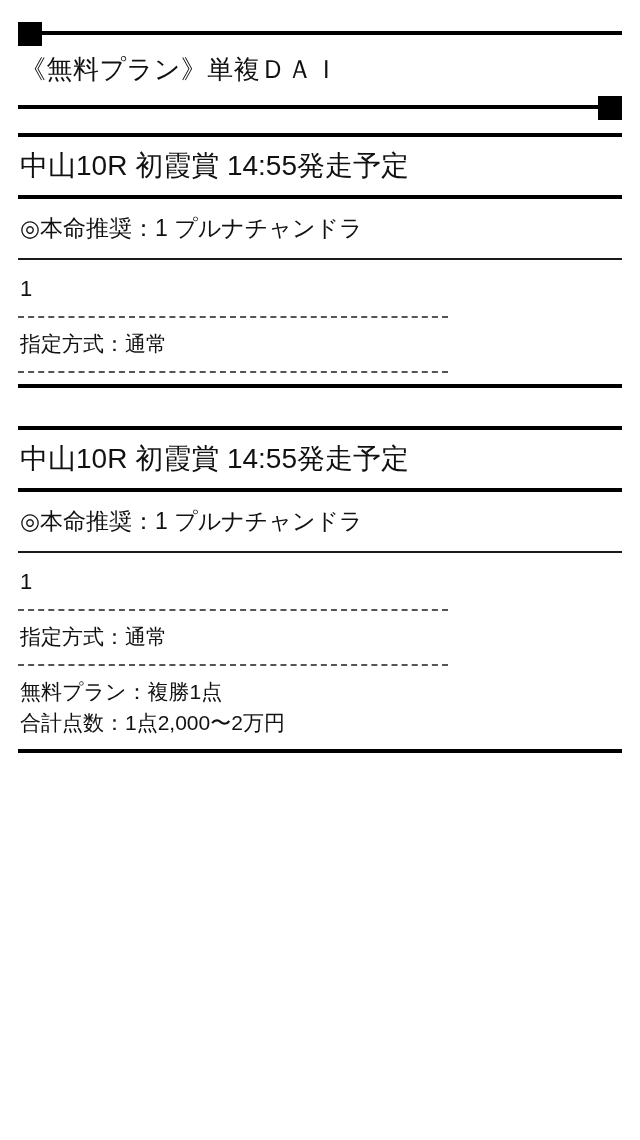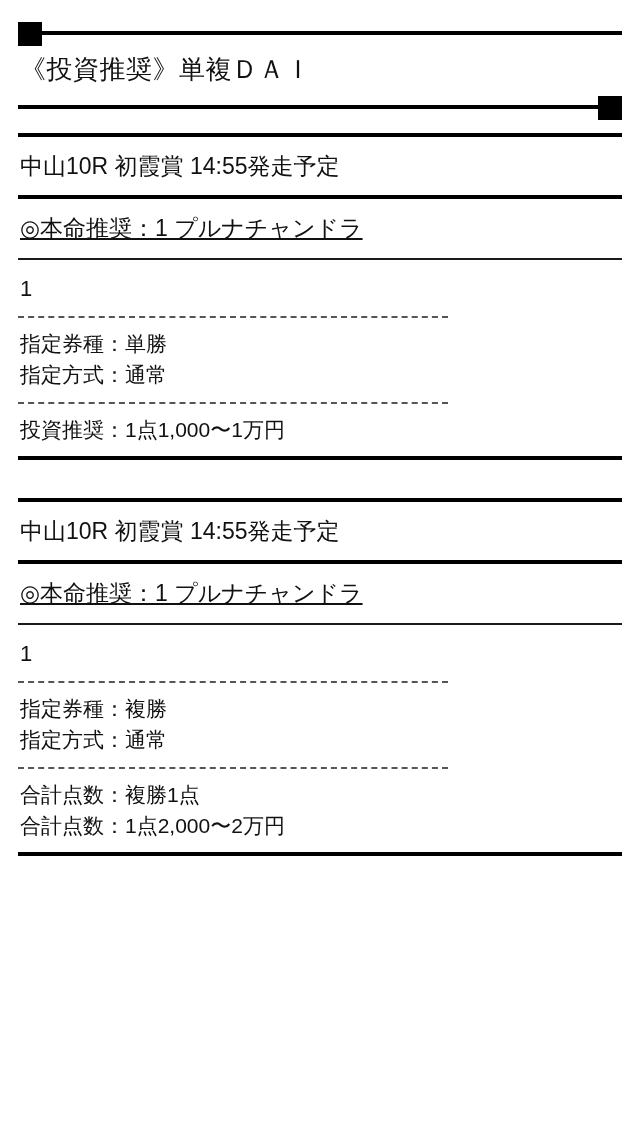--- a/index.html
+++ b/index.html
@@ -85,31 +85,30 @@
   }
   .rule-dashed {
     height: 0;
     border-top: 2px dashed #555;
     margin: 12px 0 10px 0;
     width: 430px;
   }
 
   
   .race-line {
-    font-size: 23px;
+    font-size: 28px;
     line-height: 32px;
     padding: 2px 0 2px 2px;
     white-space: nowrap;
   }
   .pick-line {
     font-size: 23px;
     line-height: 32px;
     padding: 2px 0 2px 2px;
     white-space: nowrap;
-    text-decoration: underline;
   }
   .horse-no {
     font-size: 22px;
     line-height: 30px;
     padding: 2px 0 0 2px;
   }
   .detail-line {
     font-size: 21px;
     line-height: 31px;
     padding-left: 2px;
@@ -120,55 +119,52 @@
 </head>
 <body>
 
 <div class="page">
 
   <div class="header-rule-top">
     <div class="bar"></div>
     <div class="sq"></div>
   </div>
 
-  <div class="plan-title">《投資推奨》単複ＤＡＩ</div>
+  <div class="plan-title">《無料プラン》単複ＤＡＩ</div>
 
   <div class="header-rule-bot">
     <div class="bar"></div>
     <div class="sq"></div>
   </div>
 
   <div class="rule-thick"></div>
 
   <div>
     <div class="race-line">中山10R 初霞賞 14:55発走予定</div>
     <div class="rule-thick"></div>
     <div class="pick-line">◎本命推奨：1 プルナチャンドラ</div>
     <div class="rule-thin"></div>
     <div class="horse-no">1</div>
     <div class="rule-dashed"></div>
-    <div class="detail-line">指定券種：単勝</div>
     <div class="detail-line">指定方式：通常</div>
     <div class="rule-dashed"></div>
-    <div class="detail-line">投資推奨：1点1,000〜1万円</div>
   </div>
 
   <div class="rule-thick"></div>
   <div class="spacer-between"></div>
   <div class="rule-thick"></div>
 
   <div>
     <div class="race-line">中山10R 初霞賞 14:55発走予定</div>
     <div class="rule-thick"></div>
     <div class="pick-line">◎本命推奨：1 プルナチャンドラ</div>
     <div class="rule-thin"></div>
     <div class="horse-no">1</div>
     <div class="rule-dashed"></div>
-    <div class="detail-line">指定券種：複勝</div>
     <div class="detail-line">指定方式：通常</div>
     <div class="rule-dashed"></div>
-    <div class="detail-line">合計点数：複勝1点</div>
+    <div class="detail-line">無料プラン：複勝1点</div>
     <div class="detail-line">合計点数：1点2,000〜2万円</div>
   </div>
 
   <div class="rule-thick"></div>
 
 </div>
 
 </body></html>

